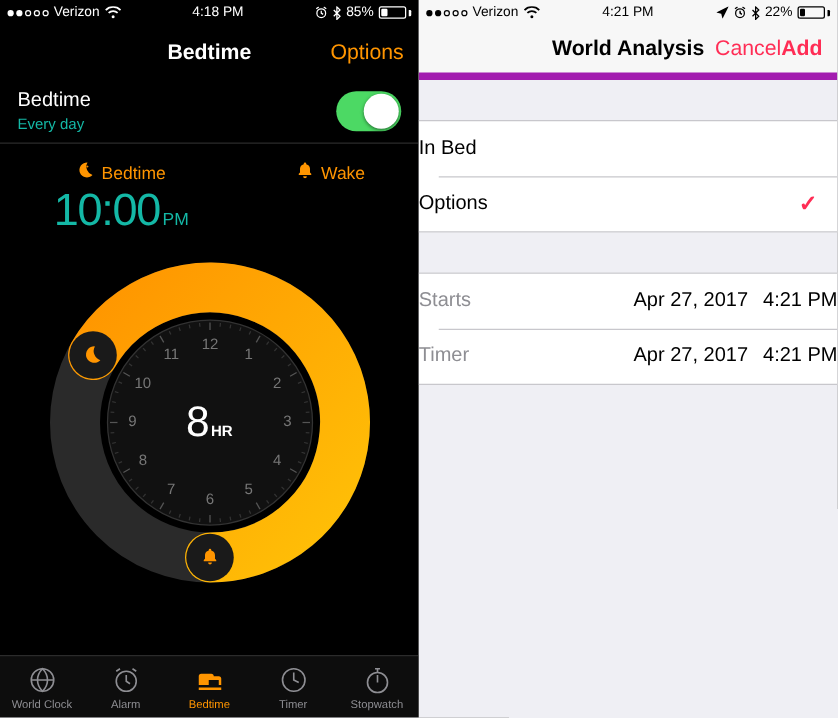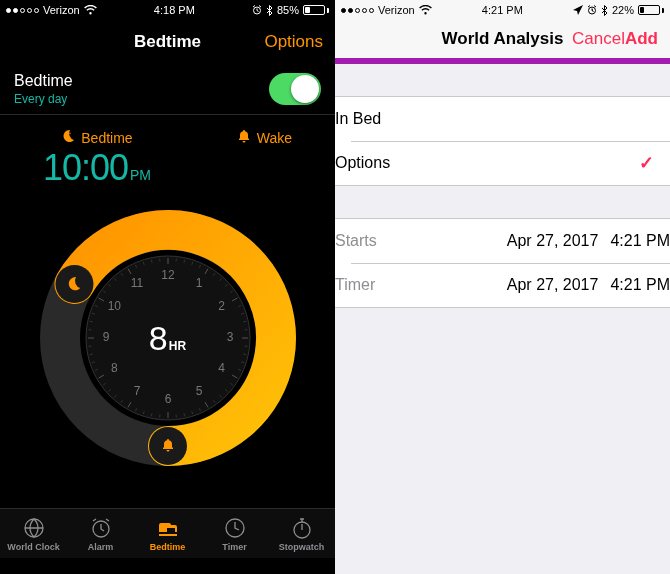--- a/index.html
+++ b/index.html
@@ -54,21 +54,21 @@
   .dial-center .dur-num { font-size: 34px; font-weight: 300; }
   .dial-center .dur-unit { font-size: 12px; font-weight: 700; margin-left:1px;}
   .clock-num { fill:#777; font-size:12px; text-anchor:middle; dominant-baseline:middle; font-family:inherit;}
   .tick { stroke:#555; stroke-width:1;}
   .tick.min {stroke:#333;}
   .handle-circle { fill:#1a1a1a; }
   .handle-icon { fill:#ff9500; }
   .arc-track { stroke:#2a2a2a; stroke-width:40; fill:none;}
 
   
-  .tabbar { position: absolute; bottom: 16px; left: 0; right: 0; height: 50px; background: #0d0d0d; border-top: 1px solid #2b2b2b; display: flex; font-weight: bold; }
+  .tabbar { position: absolute; bottom: 0; left: 0; right: 0; height: 50px; background: #0d0d0d; border-top: 1px solid #2b2b2b; display: flex; }
   .tab { flex: 1; display: flex; flex-direction: column; align-items: center; justify-content: center; gap: 2px; font-size: 9px; color: #8e8e93; }
   .tab.active { color: #ff9500; }
   .tab svg { width: 24px; height: 24px; }
 
   
   .group-gap { height: 32px; }
   .list { background: #fff; border-top: 1px solid #c8c7cc; border-bottom: 1px solid #c8c7cc; }
   .cell { height: 44px; display: flex; align-items: center; padding: 0 0; font-size: 16px; position: relative; }
   .cell + .cell::before { content: ""; position: absolute; left: 16px; right: 0; top: 0; height: 1px; background: #c8c7cc; }
   .cell .check { position: absolute; right: 16px; color: #ff2d55; font-size: 18px; font-weight:600;}

